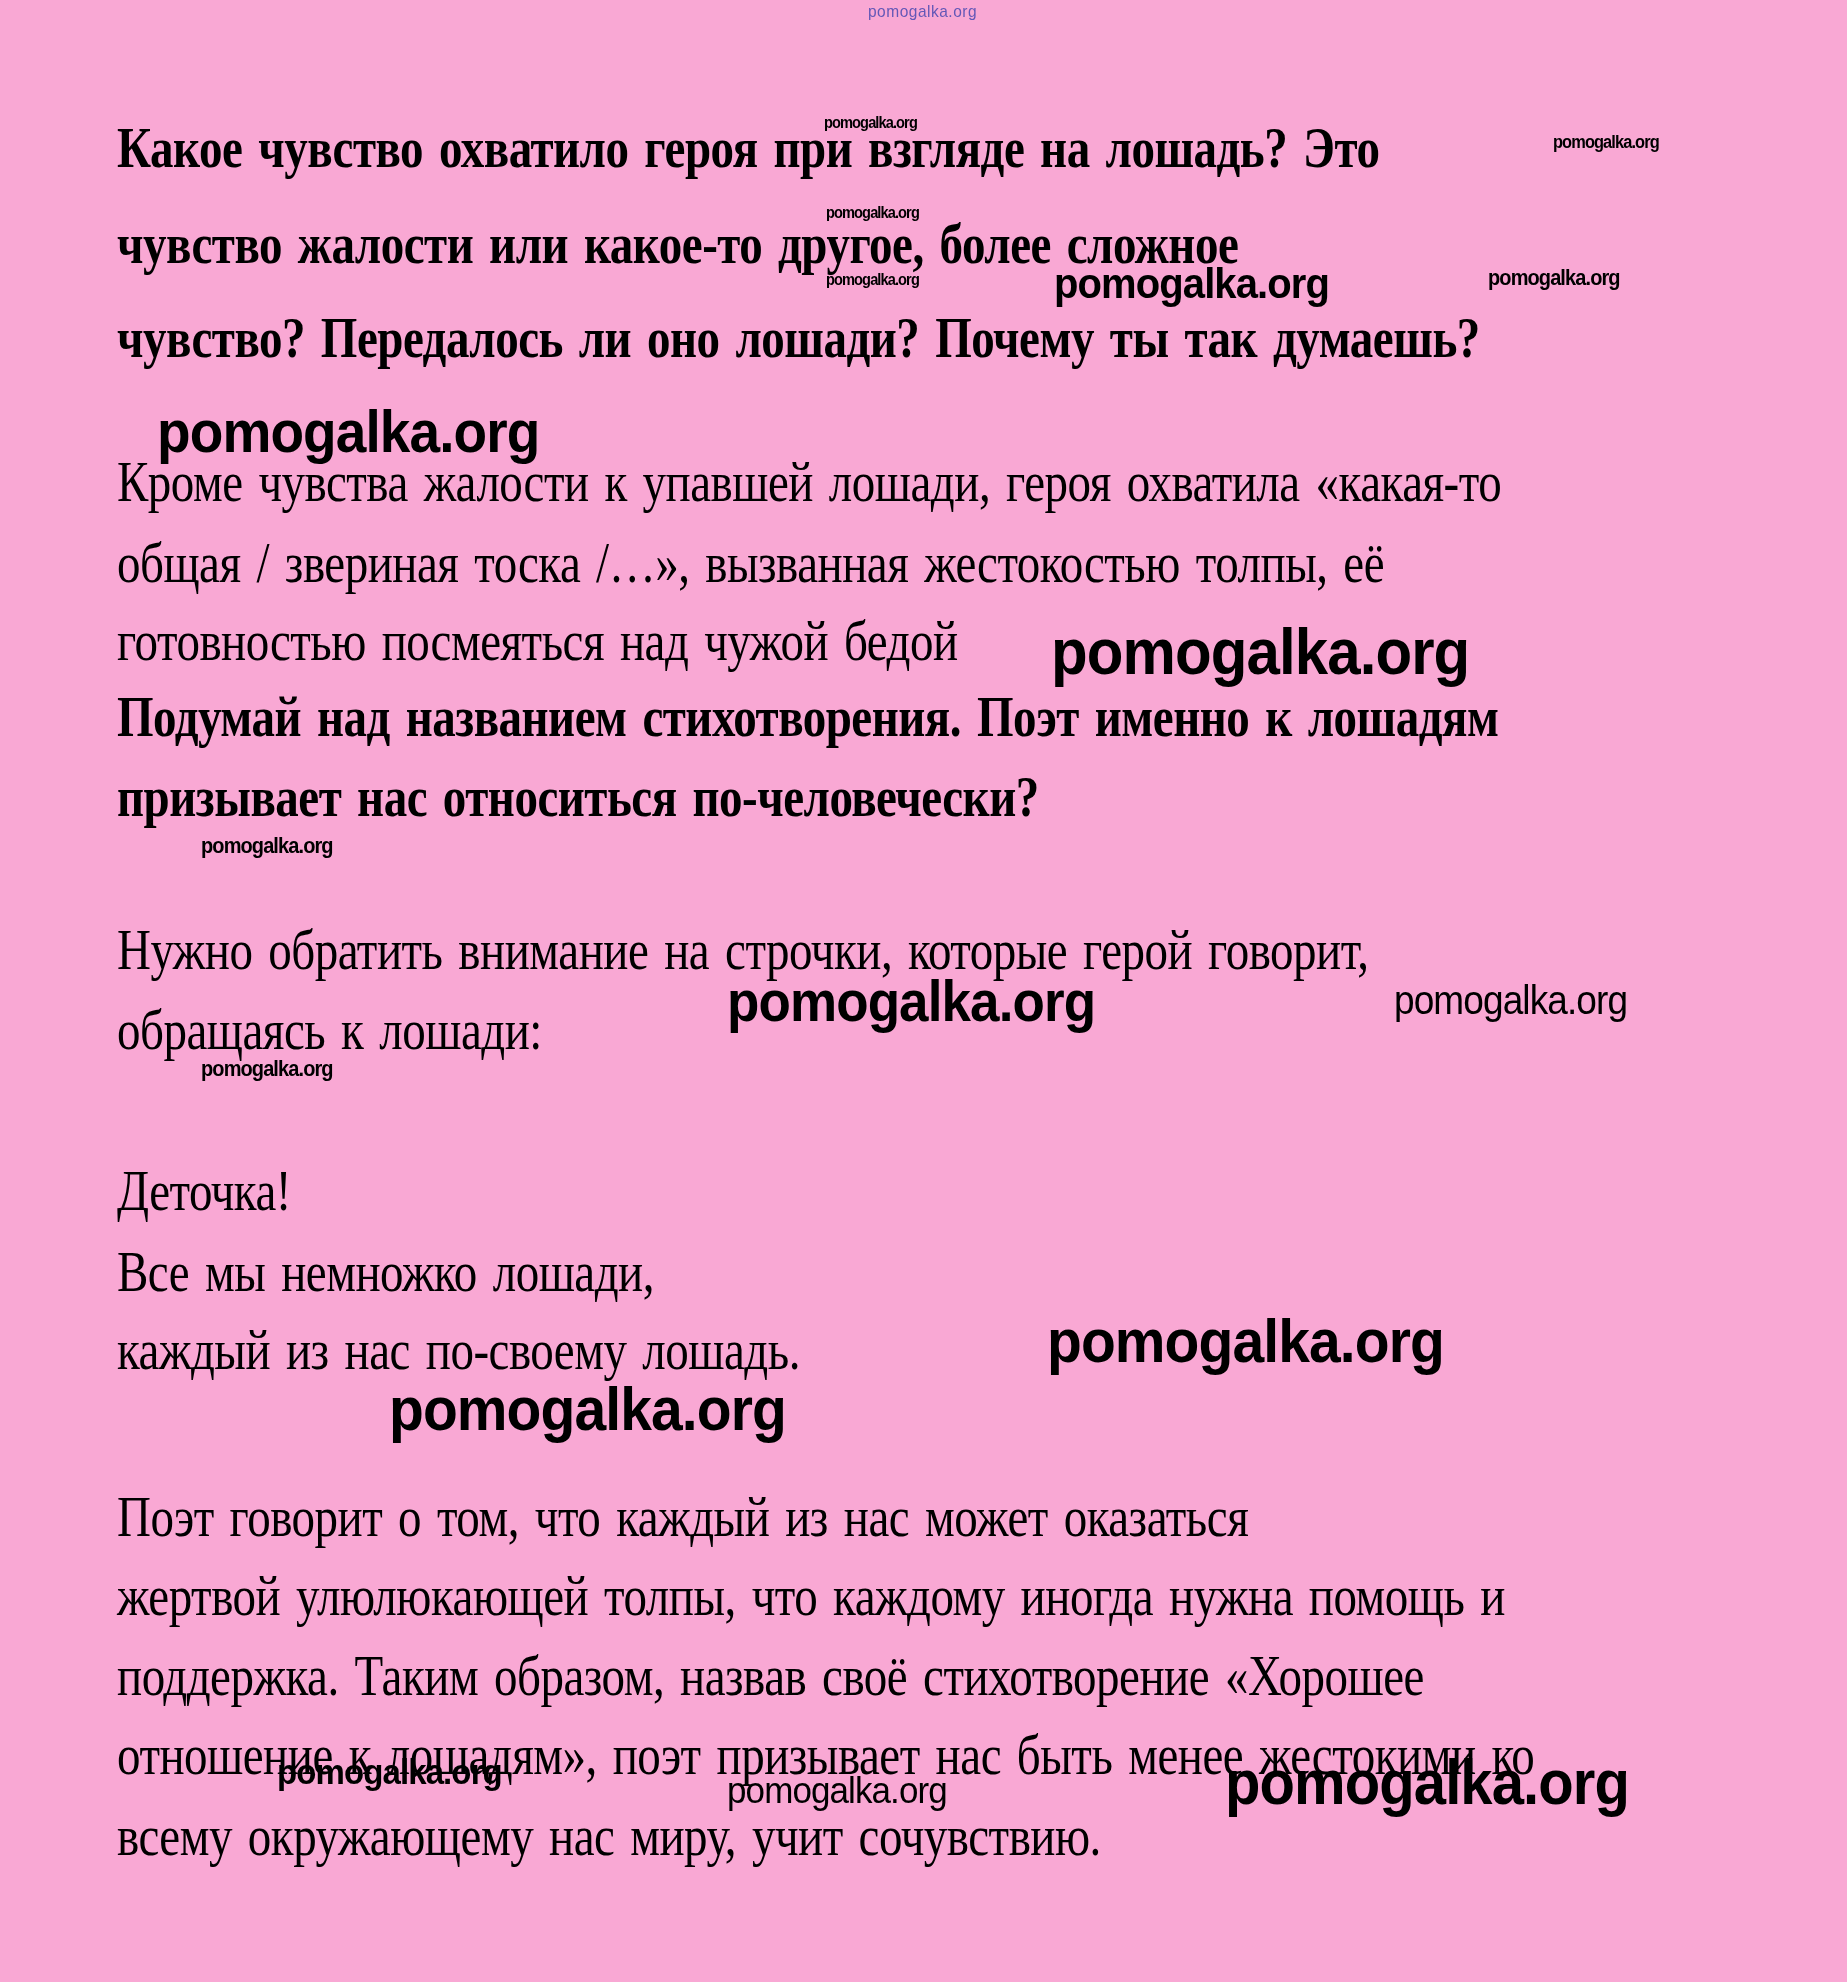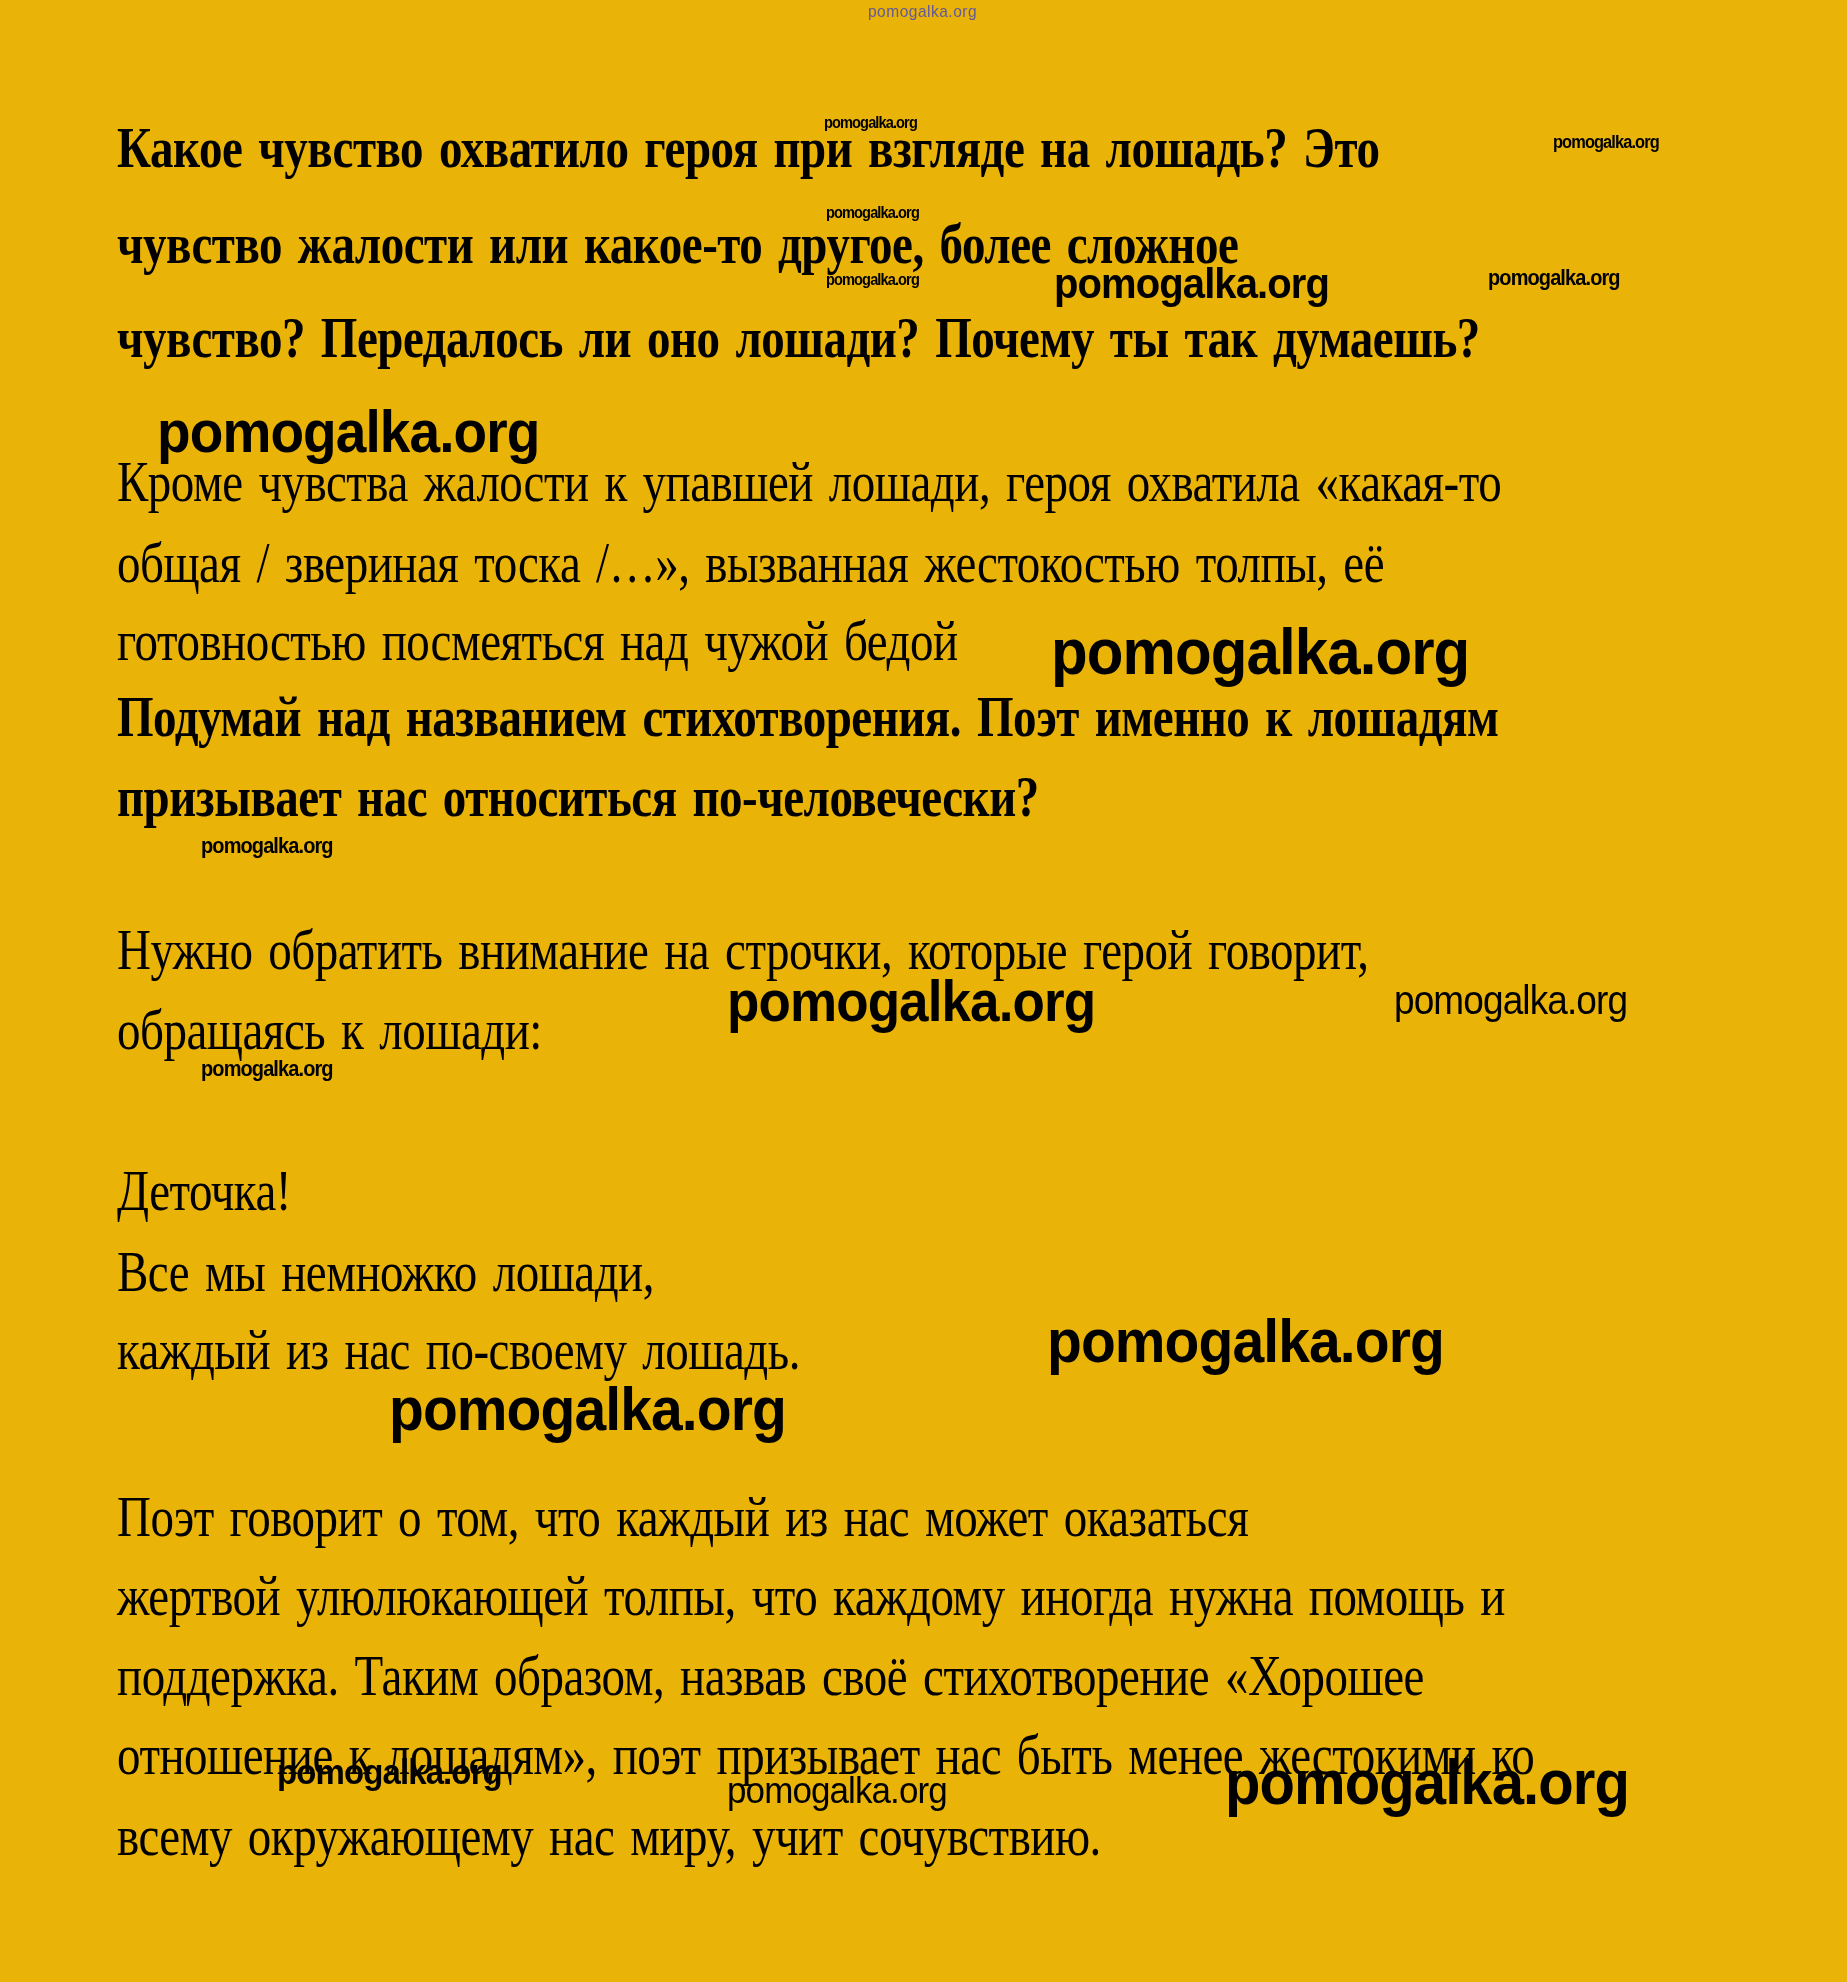--- a/index.html
+++ b/index.html
@@ -1,20 +1,20 @@
 <!DOCTYPE html>
 <html style="font-size:14.6px"><head>
 <meta charset="utf-8">
 <style>
   html,body{margin:0;padding:0;background:#ffffff;}
   #page{
     position:relative;
     width:1848px;
     height:1983px;
-    background:#eab308;
+    background:#f9a8d4;
     overflow:hidden;
     font-family:"Liberation Serif", serif;
   }
   
   .ln{
     position:absolute;
     left:117px;
     font-family:"Liberation Serif", serif;
     font-size:47px;
     line-height:1;

